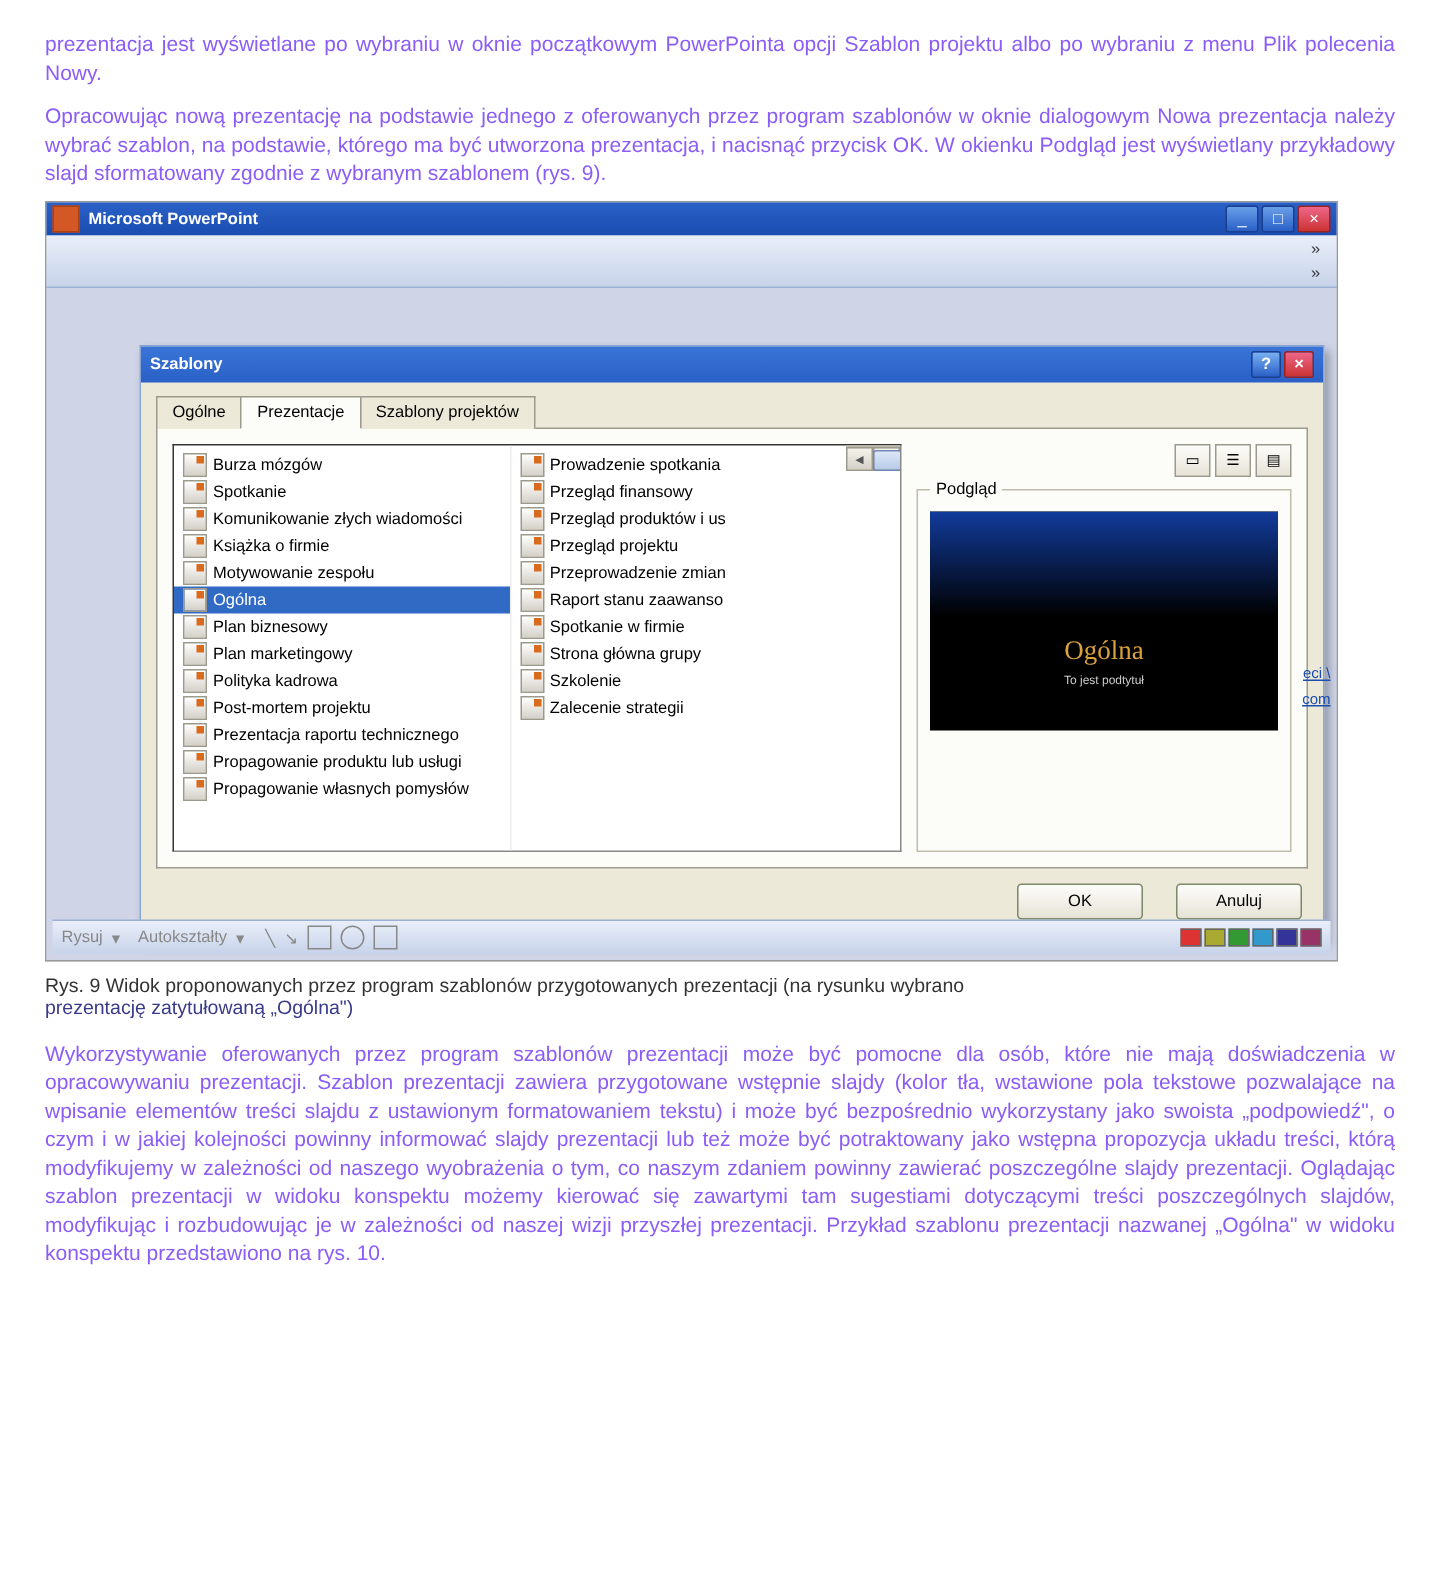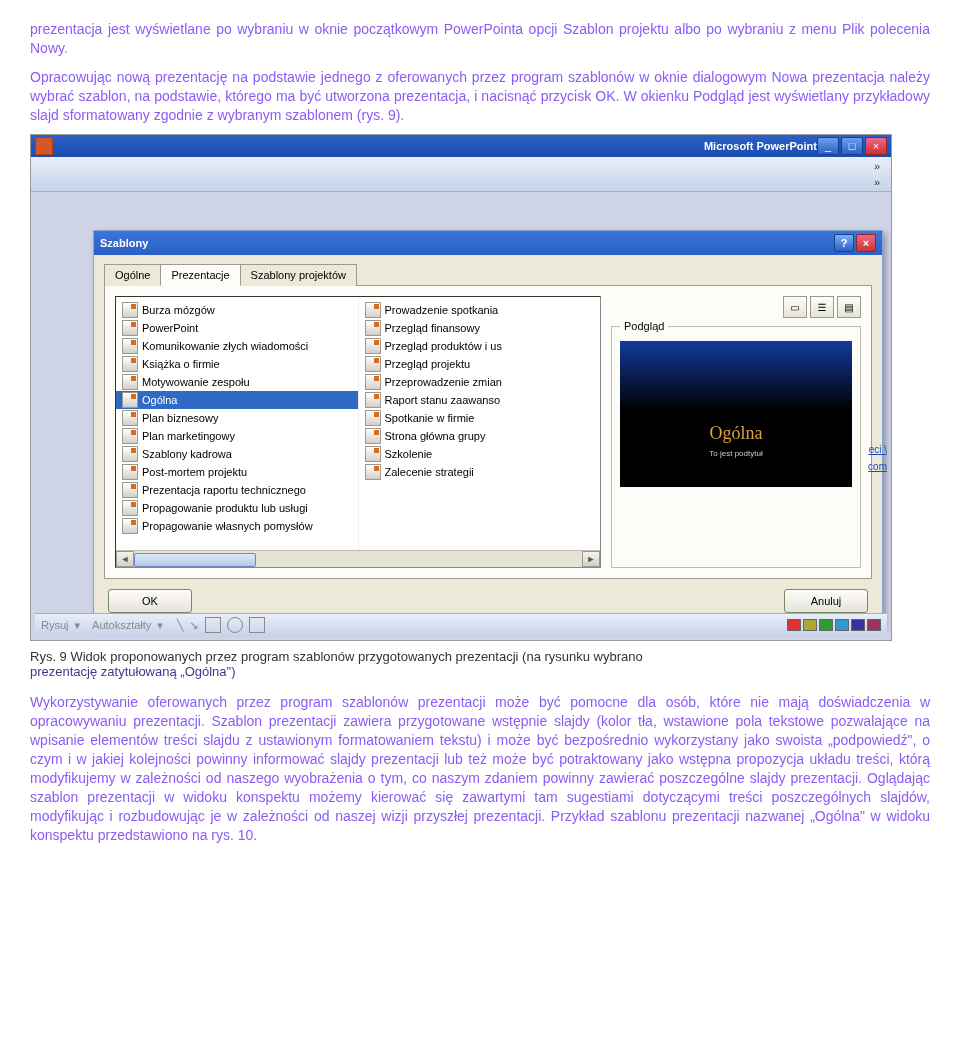--- a/index.html
+++ b/index.html
@@ -35,21 +35,20 @@
     color: #000;
   }
   
   .pp-titlebar {
     height: 22px;
     background: linear-gradient(#2a60c7, #1b4db0);
     color: #fff;
     display: flex;
     align-items: center;
     padding: 0 4px;
-    text-align: right;
   }
   .pp-titlebar .logo {
     width: 16px; height: 16px;
     background: #d35826;
     border: 1px solid #b03f10;
     margin-right: 6px;
   }
   .pp-titlebar .title { flex: 1; font-weight: bold; }
   .winbtns { display: flex; gap: 2px; margin-left: auto; }
   .winbtn {
@@ -140,21 +139,21 @@
     padding: 10px;
     display: flex;
     gap: 10px;
   }
   .listbox {
     flex: 1;
     height: 270px;
     background: #fff;
     border: 1px inset #888;
     display: flex;
-    flex-direction: column;
+    flex-direction: row;
     overflow: hidden;
   }
   .list-cols {
     flex: 1;
     display: flex;
     overflow: hidden;
   }
   .col {
     flex: 1;
     padding: 4px 0;
@@ -263,21 +262,21 @@
   .preview-slide .sub {
     position: absolute;
     top: 108px;
     width: 100%;
     text-align: center;
     color: #ccc;
     font-size: 8px;
   }
   .dlg-buttons {
     display: flex;
-    justify-content: space-between;
+    justify-content: flex-end;
     gap: 22px;
     padding: 10px 4px 2px 4px;
   }
   .btn {
     min-width: 82px;
     height: 22px;
     background: linear-gradient(#fdfdfb,#e6e3d6);
     border: 1px solid #7a8a6a;
     border-radius: 3px;
     font-size: 11px;
@@ -360,21 +359,21 @@
         <div class="tab-panel">
           <div class="listbox">
             <div class="list-cols">
               <div class="col" id="col1">
                   <div class="item">
                     <span class="tico"></span>
                     <span>Burza mózgów</span>
                   </div>
                   <div class="item">
                     <span class="tico"></span>
-                    <span>PowerPoint</span>
+                    <span>Spotkanie</span>
                   </div>
                   <div class="item">
                     <span class="tico"></span>
                     <span>Komunikowanie złych wiadomości</span>
                   </div>
                   <div class="item">
                     <span class="tico"></span>
                     <span>Książka o firmie</span>
                   </div>
                   <div class="item">
@@ -388,21 +387,21 @@
                   <div class="item">
                     <span class="tico"></span>
                     <span>Plan biznesowy</span>
                   </div>
                   <div class="item">
                     <span class="tico"></span>
                     <span>Plan marketingowy</span>
                   </div>
                   <div class="item">
                     <span class="tico"></span>
-                    <span>Szablony kadrowa</span>
+                    <span>Polityka kadrowa</span>
                   </div>
                   <div class="item">
                     <span class="tico"></span>
                     <span>Post-mortem projektu</span>
                   </div>
                   <div class="item">
                     <span class="tico"></span>
                     <span>Prezentacja raportu technicznego</span>
                   </div>
                   <div class="item">

